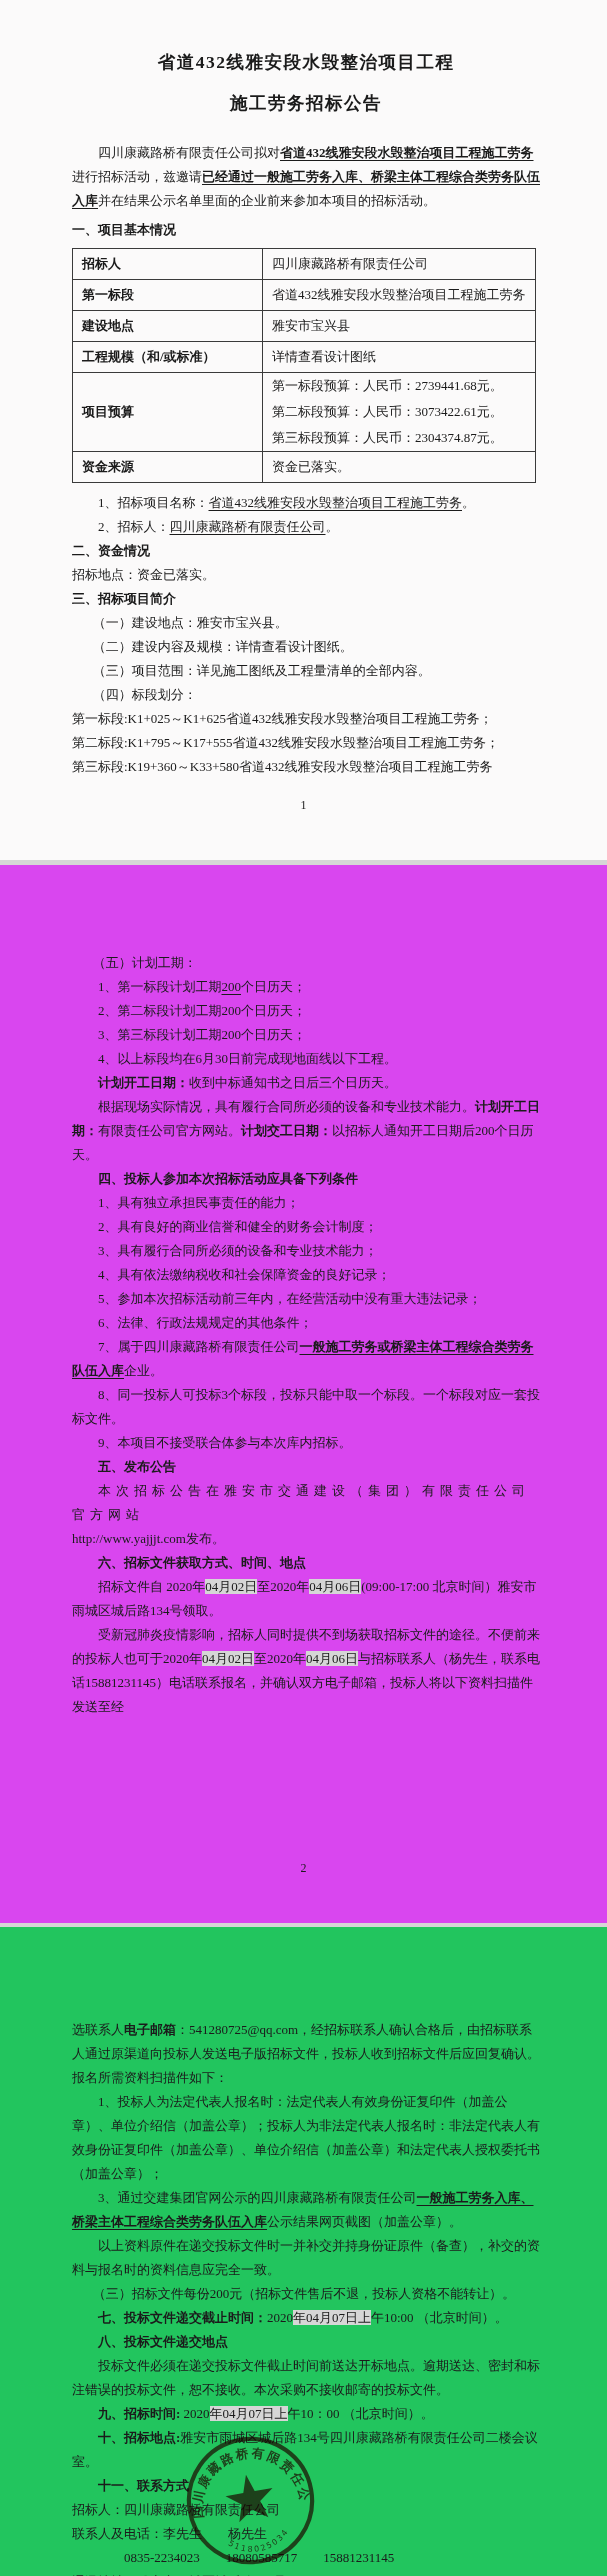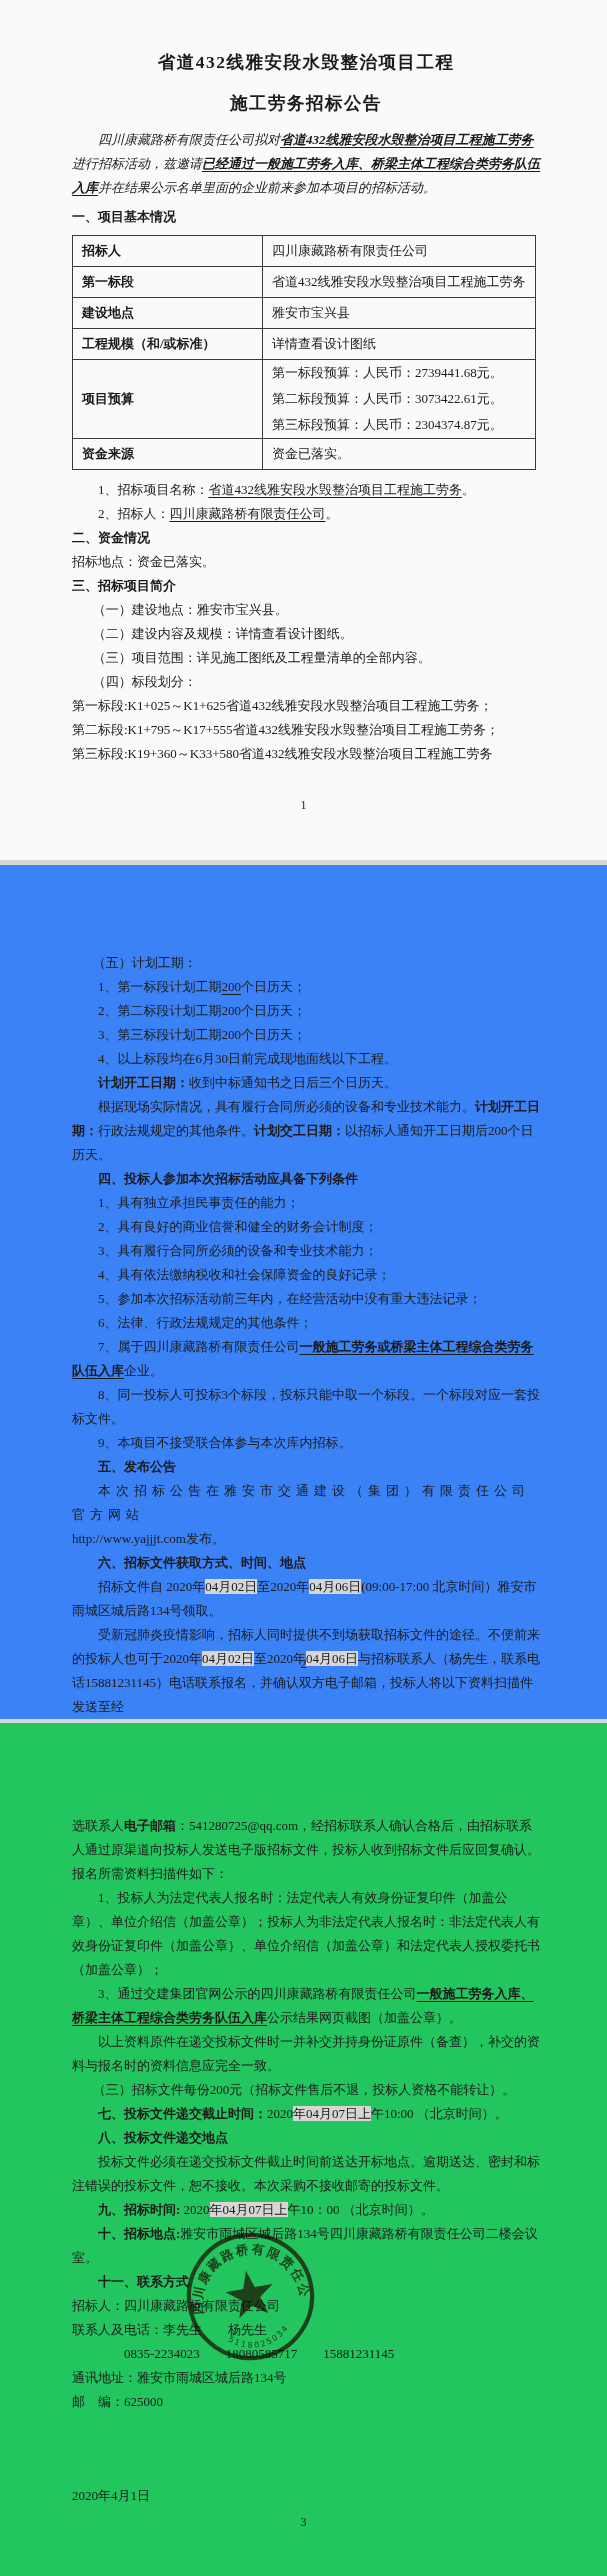--- a/index.html
+++ b/index.html
@@ -9,21 +9,21 @@
     font-family:"Liberation Serif","DejaVu Serif",serif;
     color:#1b1b1b;
   }
   .page{
     width:607px;
     position:relative;
     overflow:hidden;
     box-sizing:border-box;
   }
   .page-1{height:860px;background:#fbfafa;padding:42px 67px 0 72px;}
-  .page-2{height:854px;background:#3b82f6;padding:86px 67px 0 72px;}
+  .page-2{height:1058px;background:#d946ef;padding:86px 67px 0 72px;}
   .page-3{height:854px;background:#22c55e;padding:91px 67px 0 72px;}
   .page-gap{height:4.6px;background:#d6d6d6;}
 
   .doc-title{
     text-align:center;
     font-weight:bold;
     font-size:17.5px;
     line-height:41px;
     letter-spacing:1.5px;
   }
@@ -82,21 +82,21 @@
     pointer-events:none;
   }
 </style>
 </head>
 <body>
 
 <div class="page page-1">
   <div class="doc-title">省道432线雅安段水毁整治项目工程</div>
   <div class="doc-title">施工劳务招标公告</div>
 
-  <div class="intro-line ind" style="margin-top:4px;font-style:italic;">
+  <div class="intro-line ind" style="margin-top:17px;">
     <span>四川康藏路桥有限责任公司拟对</span><span class="bu">省道432线雅安段水毁整治项目工程施工劳务</span><span>进行招标活动，兹邀请</span><span class="bu">已经通过一般施工劳务入库、桥梁主体工程综合类劳务队伍入库</span><span>并在结果公示名单里面的企业前来参加本项目的招标活动。</span>
   </div>
 
   <div class="line heading" style="margin-top:4.6px;">一、项目基本情况</div>
 
   <table class="info-table">
     <tbody>
       <tr>
         <td class="cell-label">招标人</td>
         <td class="cell-value">四川康藏路桥有限责任公司</td>
@@ -155,21 +155,21 @@
   <div class="line ind">
     <span>1、第一标段计划工期</span><span class="u">200</span><span>个日历天；</span>
   </div>
   <div class="line ind">2、第二标段计划工期200个日历天；</div>
   <div class="line ind">3、第三标段计划工期200个日历天；</div>
   <div class="line ind">4、以上标段均在6月30日前完成现地面线以下工程。</div>
   <div class="line ind">
     <span class="b">计划开工日期：</span><span>收到中标通知书之日后三个日历天。</span>
   </div>
   <div class="line ind">
-    <span>根据现场实际情况，具有履行合同所必须的设备和专业技术能力。</span><span class="b">计划开工日期：</span><span>行政法规规定的其他条件。</span><span class="b">计划交工日期：</span><span>以招标人通知开工日期后200个日历天。</span>
+    <span>根据现场实际情况，具有履行合同所必须的设备和专业技术能力。</span><span class="b">计划开工日期：</span><span>有限责任公司官方网站。</span><span class="b">计划交工日期：</span><span>以招标人通知开工日期后200个日历天。</span>
   </div>
   <div class="line heading ind">四、投标人参加本次招标活动应具备下列条件</div>
   <div class="line ind">1、具有独立承担民事责任的能力；</div>
   <div class="line ind">2、具有良好的商业信誉和健全的财务会计制度；</div>
   <div class="line ind">3、具有履行合同所必须的设备和专业技术能力；</div>
   <div class="line ind">4、具有依法缴纳税收和社会保障资金的良好记录；</div>
   <div class="line ind">5、参加本次招标活动前三年内，在经营活动中没有重大违法记录；</div>
   <div class="line ind">6、法律、行政法规规定的其他条件；</div>
   <div class="line ind">
     <span>7、属于四川康藏路桥有限责任公司</span><span class="bu">一般施工劳务或桥梁主体工程综合类劳务队伍入库</span><span>企业。</span>

